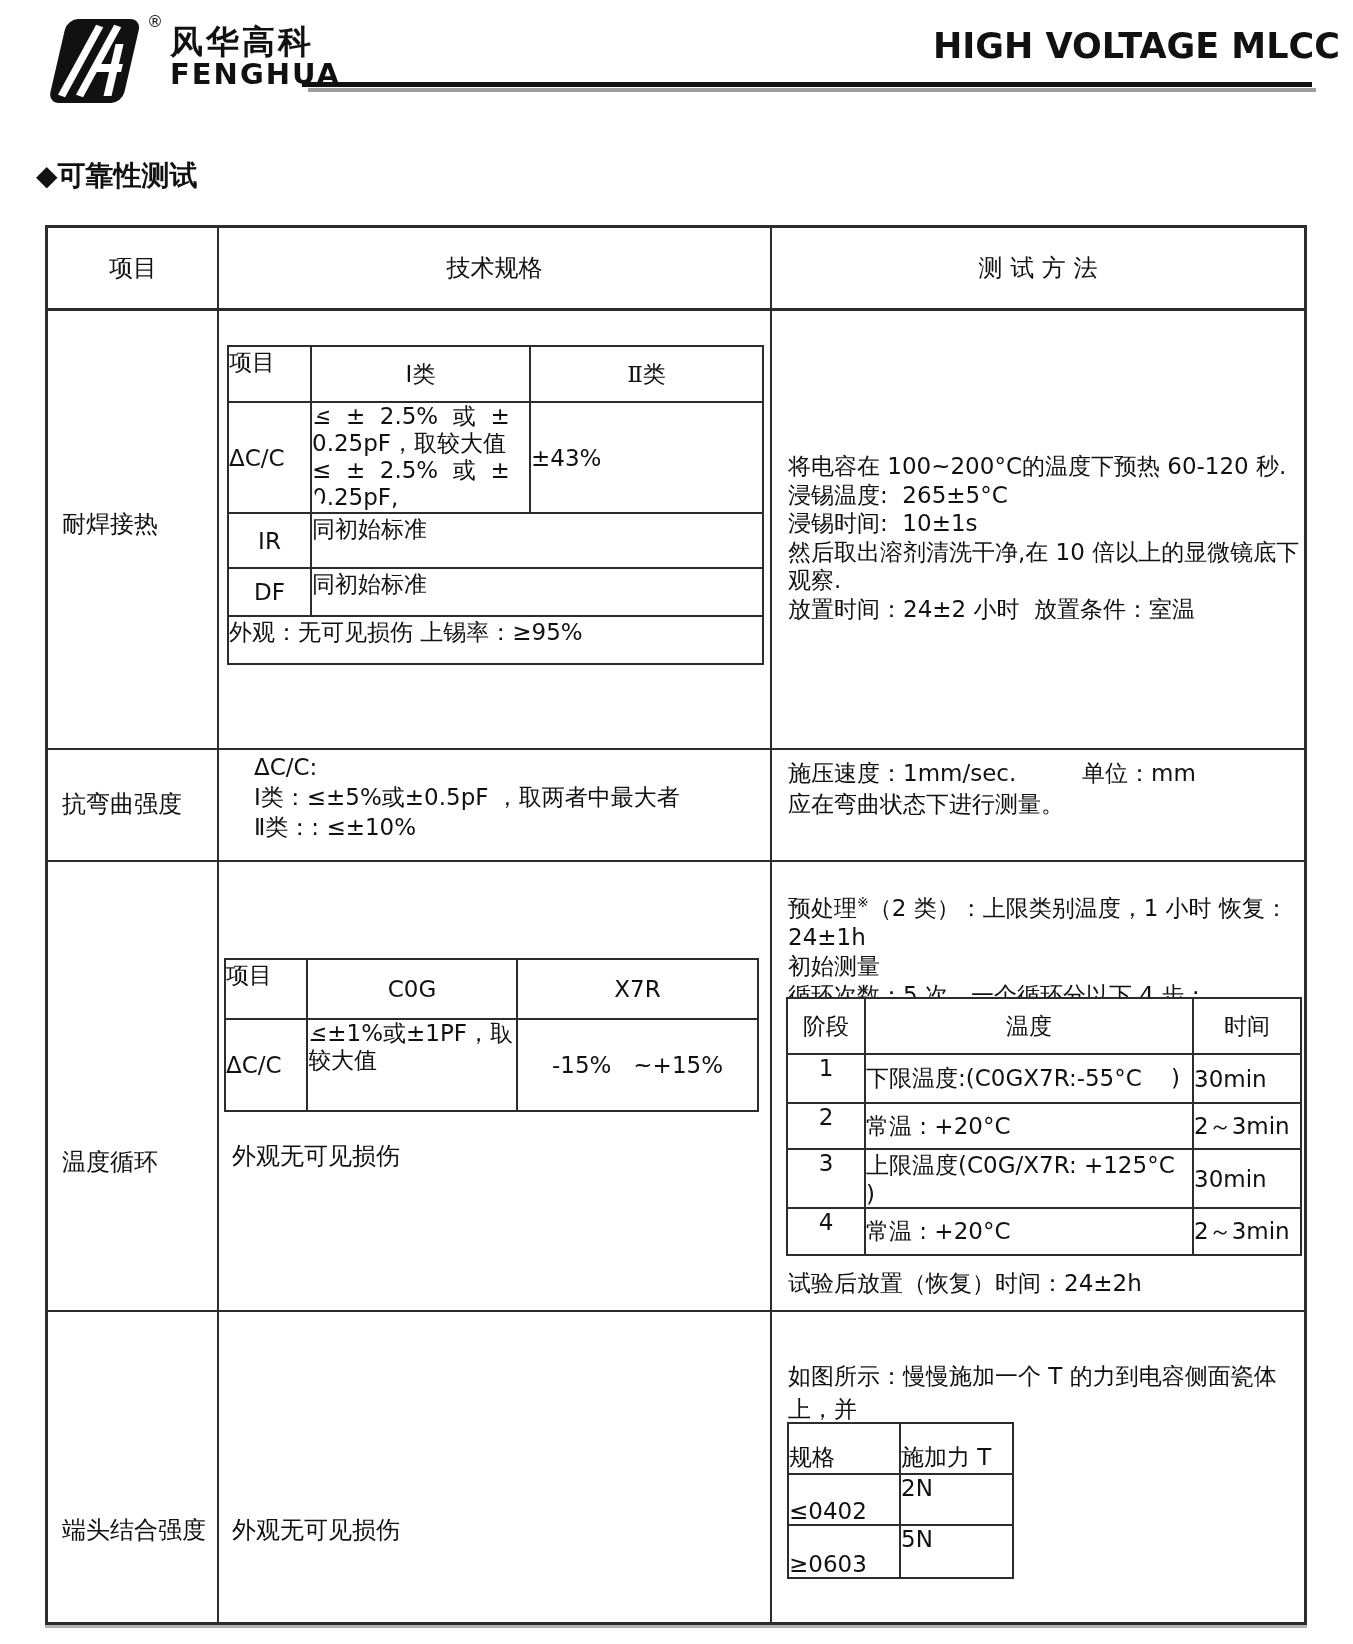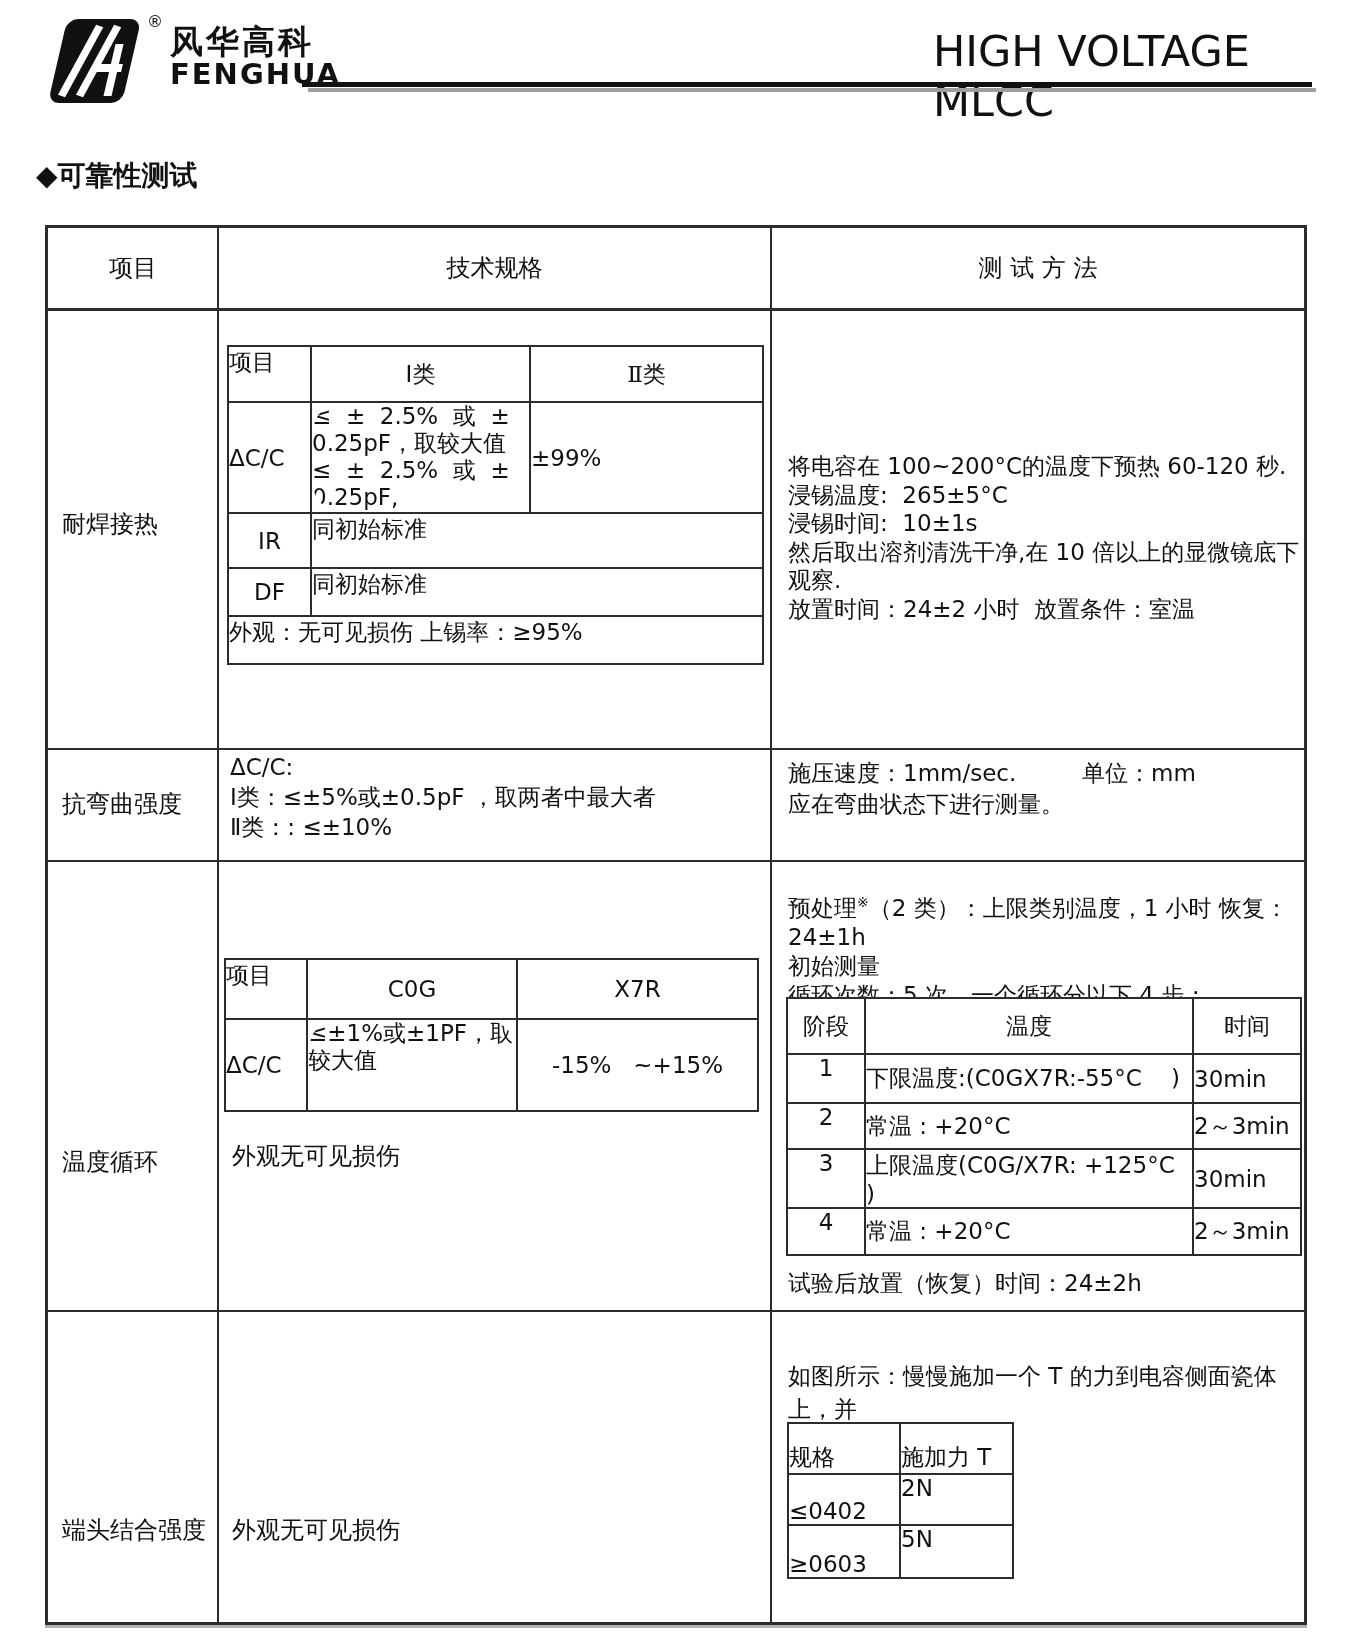--- a/index.html
+++ b/index.html
@@ -6,36 +6,36 @@
   .page{position:relative;width:1353px;height:1644px;background:#fff;overflow:hidden;
         font-family:"DejaVu Sans","Liberation Sans",sans-serif;color:#111;}
 
   
   .logo-mark{position:absolute;left:46px;top:16px;}
   .reg-mark{position:absolute;left:147px;top:12px;font-size:16px;color:#111;}
   .brand-cn{position:absolute;left:170px;top:20px;font-size:33px;font-weight:700;letter-spacing:3px;}
   .brand-en{position:absolute;left:170px;top:57px;font-size:29px;font-weight:700;letter-spacing:2px;}
   .rule-black{position:absolute;left:302px;top:82px;width:1010px;height:5px;background:#111;}
   .rule-gray{position:absolute;left:308px;top:88px;width:1008px;height:4px;background:#9e9e9e;}
-  .doc-title{position:absolute;left:933px;top:26px;font-size:43px;font-weight:400;letter-spacing:0px;}
+  .doc-title{position:absolute;left:933px;top:26px;font-size:35px;font-weight:700;letter-spacing:0px;}
   .section-title{position:absolute;left:36px;top:157px;font-size:28px;font-weight:700;}
 
   
   .tbl{position:absolute;left:45px;top:225px;width:1256px;height:1394px;
        border:3px solid #2c2c2c;box-shadow:0 3px 0 #b3b3b3;}
   .vline{position:absolute;top:0;bottom:0;width:2px;background:#2c2c2c;}
   .hline{position:absolute;left:0;right:0;height:2px;background:#2c2c2c;}
   .hline.thick{height:3px;}
   .col-h{position:absolute;top:0;height:80px;display:flex;align-items:center;justify-content:center;
          font-size:24px;}
   .item-label{position:absolute;left:0;width:170px;text-align:left;font-size:24px;padding-left:14px;}
 
   .m-line{white-space:pre-wrap;font-size:23px;}
   .method-block{position:absolute;width:530px;}
-  .spec-block{position:absolute;width:540px;}
+  .spec-block{position:absolute;width:540px;margin-left:24px;}
 
   
   table.inner{border-collapse:collapse;table-layout:fixed;position:absolute;background:#fff;}
   table.inner td{border:2px solid #2c2c2c;font-size:23px;color:#111;overflow:hidden;padding:0;}
   td.tl{vertical-align:top;text-align:left;padding:6px 0 0 10px;}
   td.ctr{vertical-align:middle;text-align:center;}
   td.mid-l{vertical-align:middle;text-align:left;padding-left:12px;}
   td.val-l{vertical-align:top;text-align:left;padding:4px 0 0 12px;}
   td.serif{font-family:"DejaVu Serif","Liberation Serif",serif;}
   td.pl30{vertical-align:middle;text-align:left;padding-left:34px;font-size:25px;}
@@ -106,21 +106,21 @@
         <td class="ctr serif">Ⅱ类</td>
       </tr>
       <tr style="height:111px">
         <td class="mid-l">ΔC/C</td>
         <td class="cell-lines" style="vertical-align:top">
           <div>≤  ±  2.5%  或  ±</div>
           <div>0.25pF，取较大值</div>
           <div>≤  ±  2.5%  或  ±</div>
           <div>0.25pF,</div>
         </td>
-        <td class="pl30">±99%</td>
+        <td class="pl30">±43%</td>
       </tr>
       <tr style="height:55px">
         <td class="ctr">IR</td>
         <td class="val-l" colspan="2">同初始标准</td>
       </tr>
       <tr style="height:48px">
         <td class="ctr">DF</td>
         <td class="val-l" colspan="2">同初始标准</td>
       </tr>
       <tr style="height:48px">

